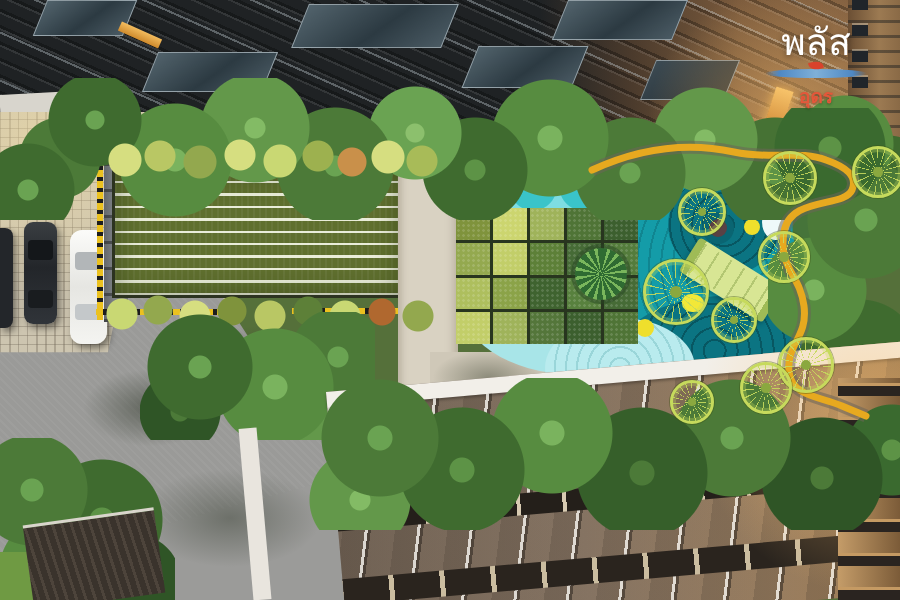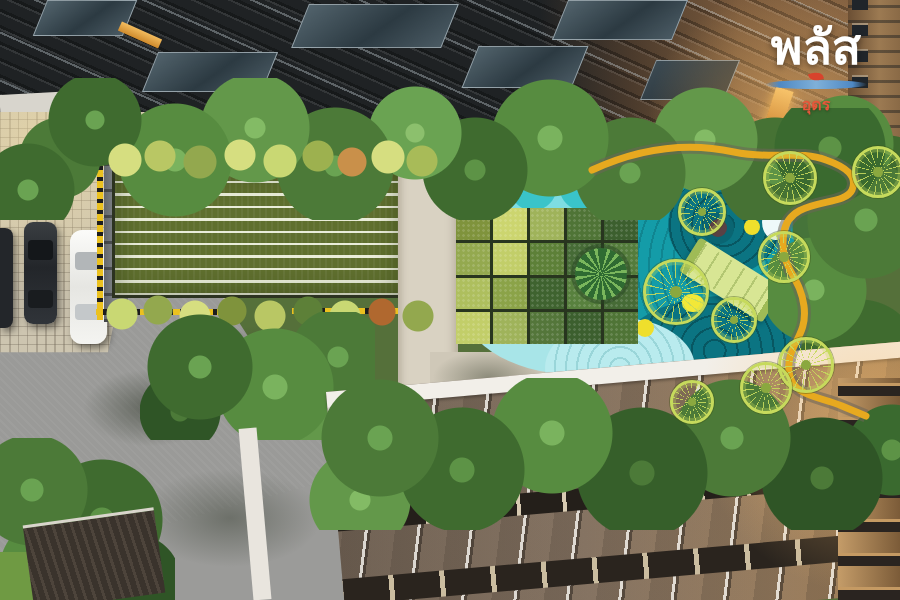--- a/index.html
+++ b/index.html
@@ -240,28 +240,28 @@
     repeating-linear-gradient(0deg,#2a2420 0 10px,#c59a63 10px 13px,rgba(0,0,0,0) 13px 34px),
     linear-gradient(90deg,rgba(255,220,160,.35),rgba(0,0,0,.25));}
 
   
   .banner{left:286px;top:528px;width:308px;height:32px;display:flex;align-items:center;justify-content:center;
     background:linear-gradient(180deg,rgba(252,252,252,.97),rgba(228,228,226,.9) 55%,rgba(204,204,202,.87));
     box-shadow:0 1px 5px rgba(0,0,0,.4);}
   .banner-text{position:static;font-size:22px;font-weight:bold;color:#6e1d28;
     transform:scaleX(.94);white-space:nowrap;}
   .logo{right:16px;top:24px;width:136px;text-align:center;}
-  .logo-brand{position:static;display:block;font-size:48px;line-height:1;font-weight:bold;color:#fff;
+  .logo-brand{position:static;display:block;font-size:37px;line-height:1;font-weight:normal;color:#fff;
     text-shadow:0 2px 6px rgba(0,0,0,.45);}
   .logo-swoosh{position:relative;margin:8px auto 0;width:102px;height:9px;display:block;
     background:linear-gradient(90deg,transparent,#4e88c4 14%,#7fb0d8 50%,#4e88c4 86%,transparent);
     border-radius:50%;}
   .logo-swoosh::before{content:"";position:absolute;left:44px;top:-8px;width:14px;height:9px;
     background:#d8432c;border-radius:0 80% 0 80%;transform:rotate(-18deg);}
-  .logo-city{position:static;display:block;margin-top:3px;font-size:16px;font-weight:bold;color:#e4573a;
+  .logo-city{position:static;display:block;margin-top:3px;font-size:19px;font-weight:bold;color:#e4573a;
     text-shadow:0 1px 3px rgba(0,0,0,.35);}
 </style>
 </head>
 <body>
 
 <div class="stage">
 
   <div class="bldg-top">
     <div class="slats"></div>
     <div class="glass g5"></div>

